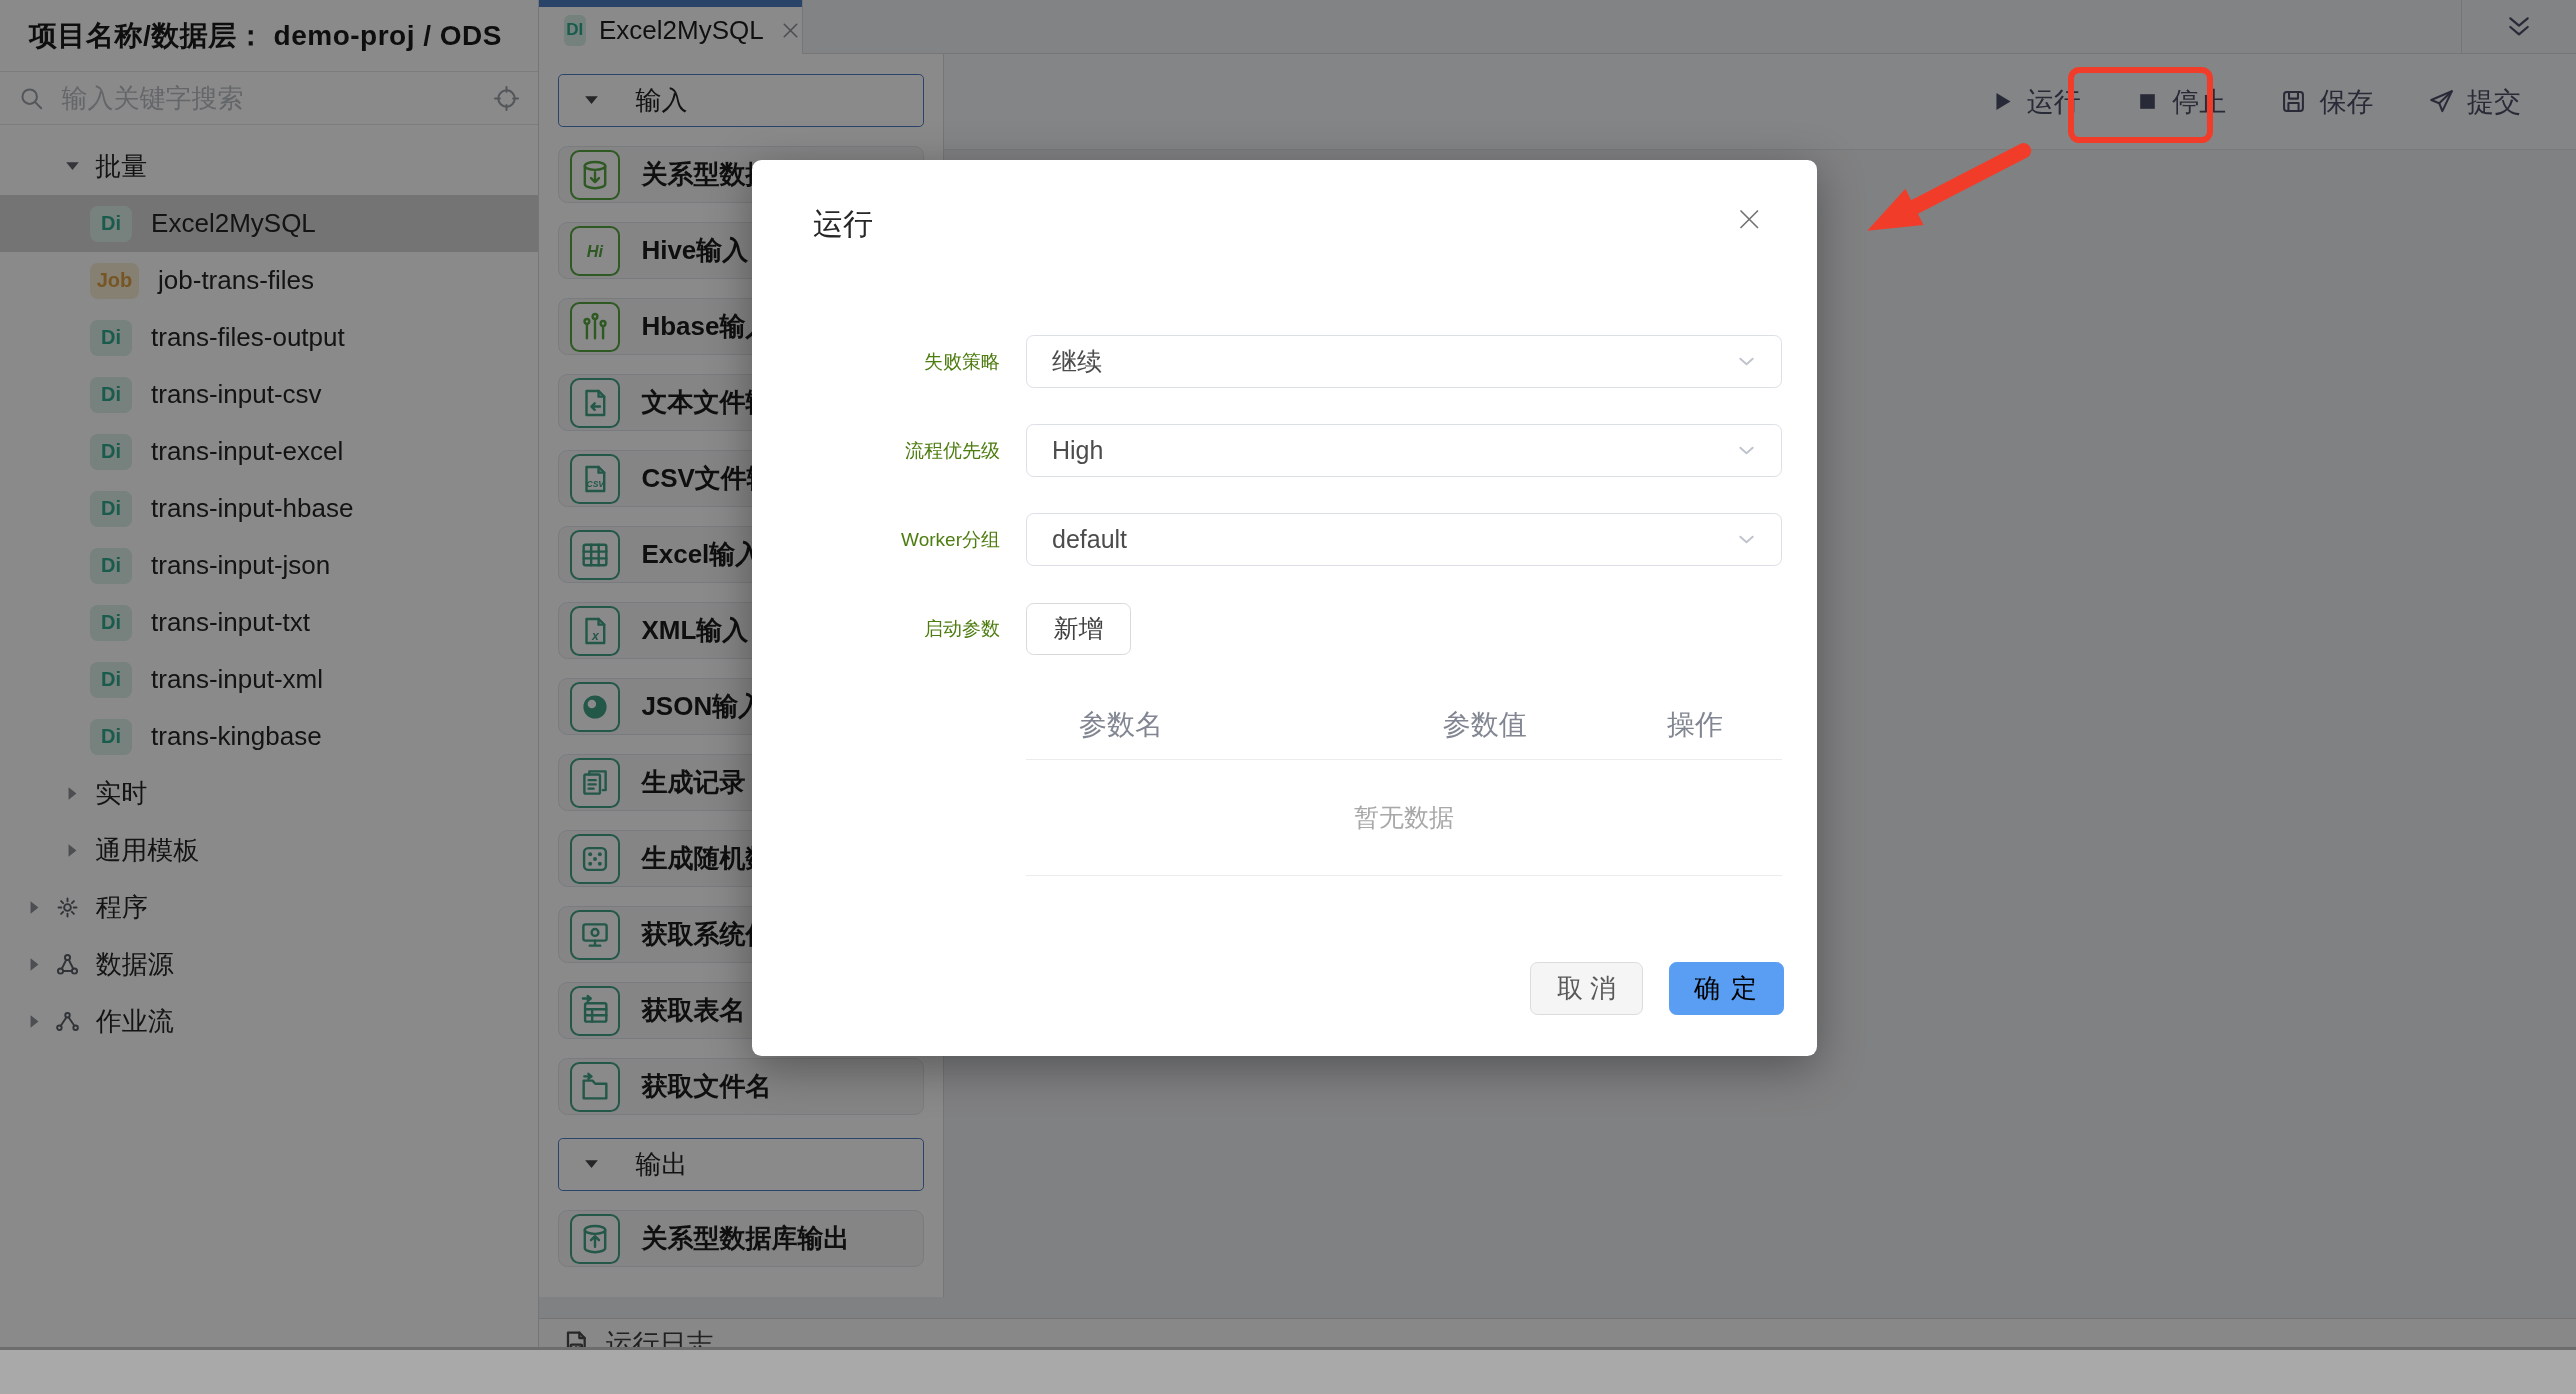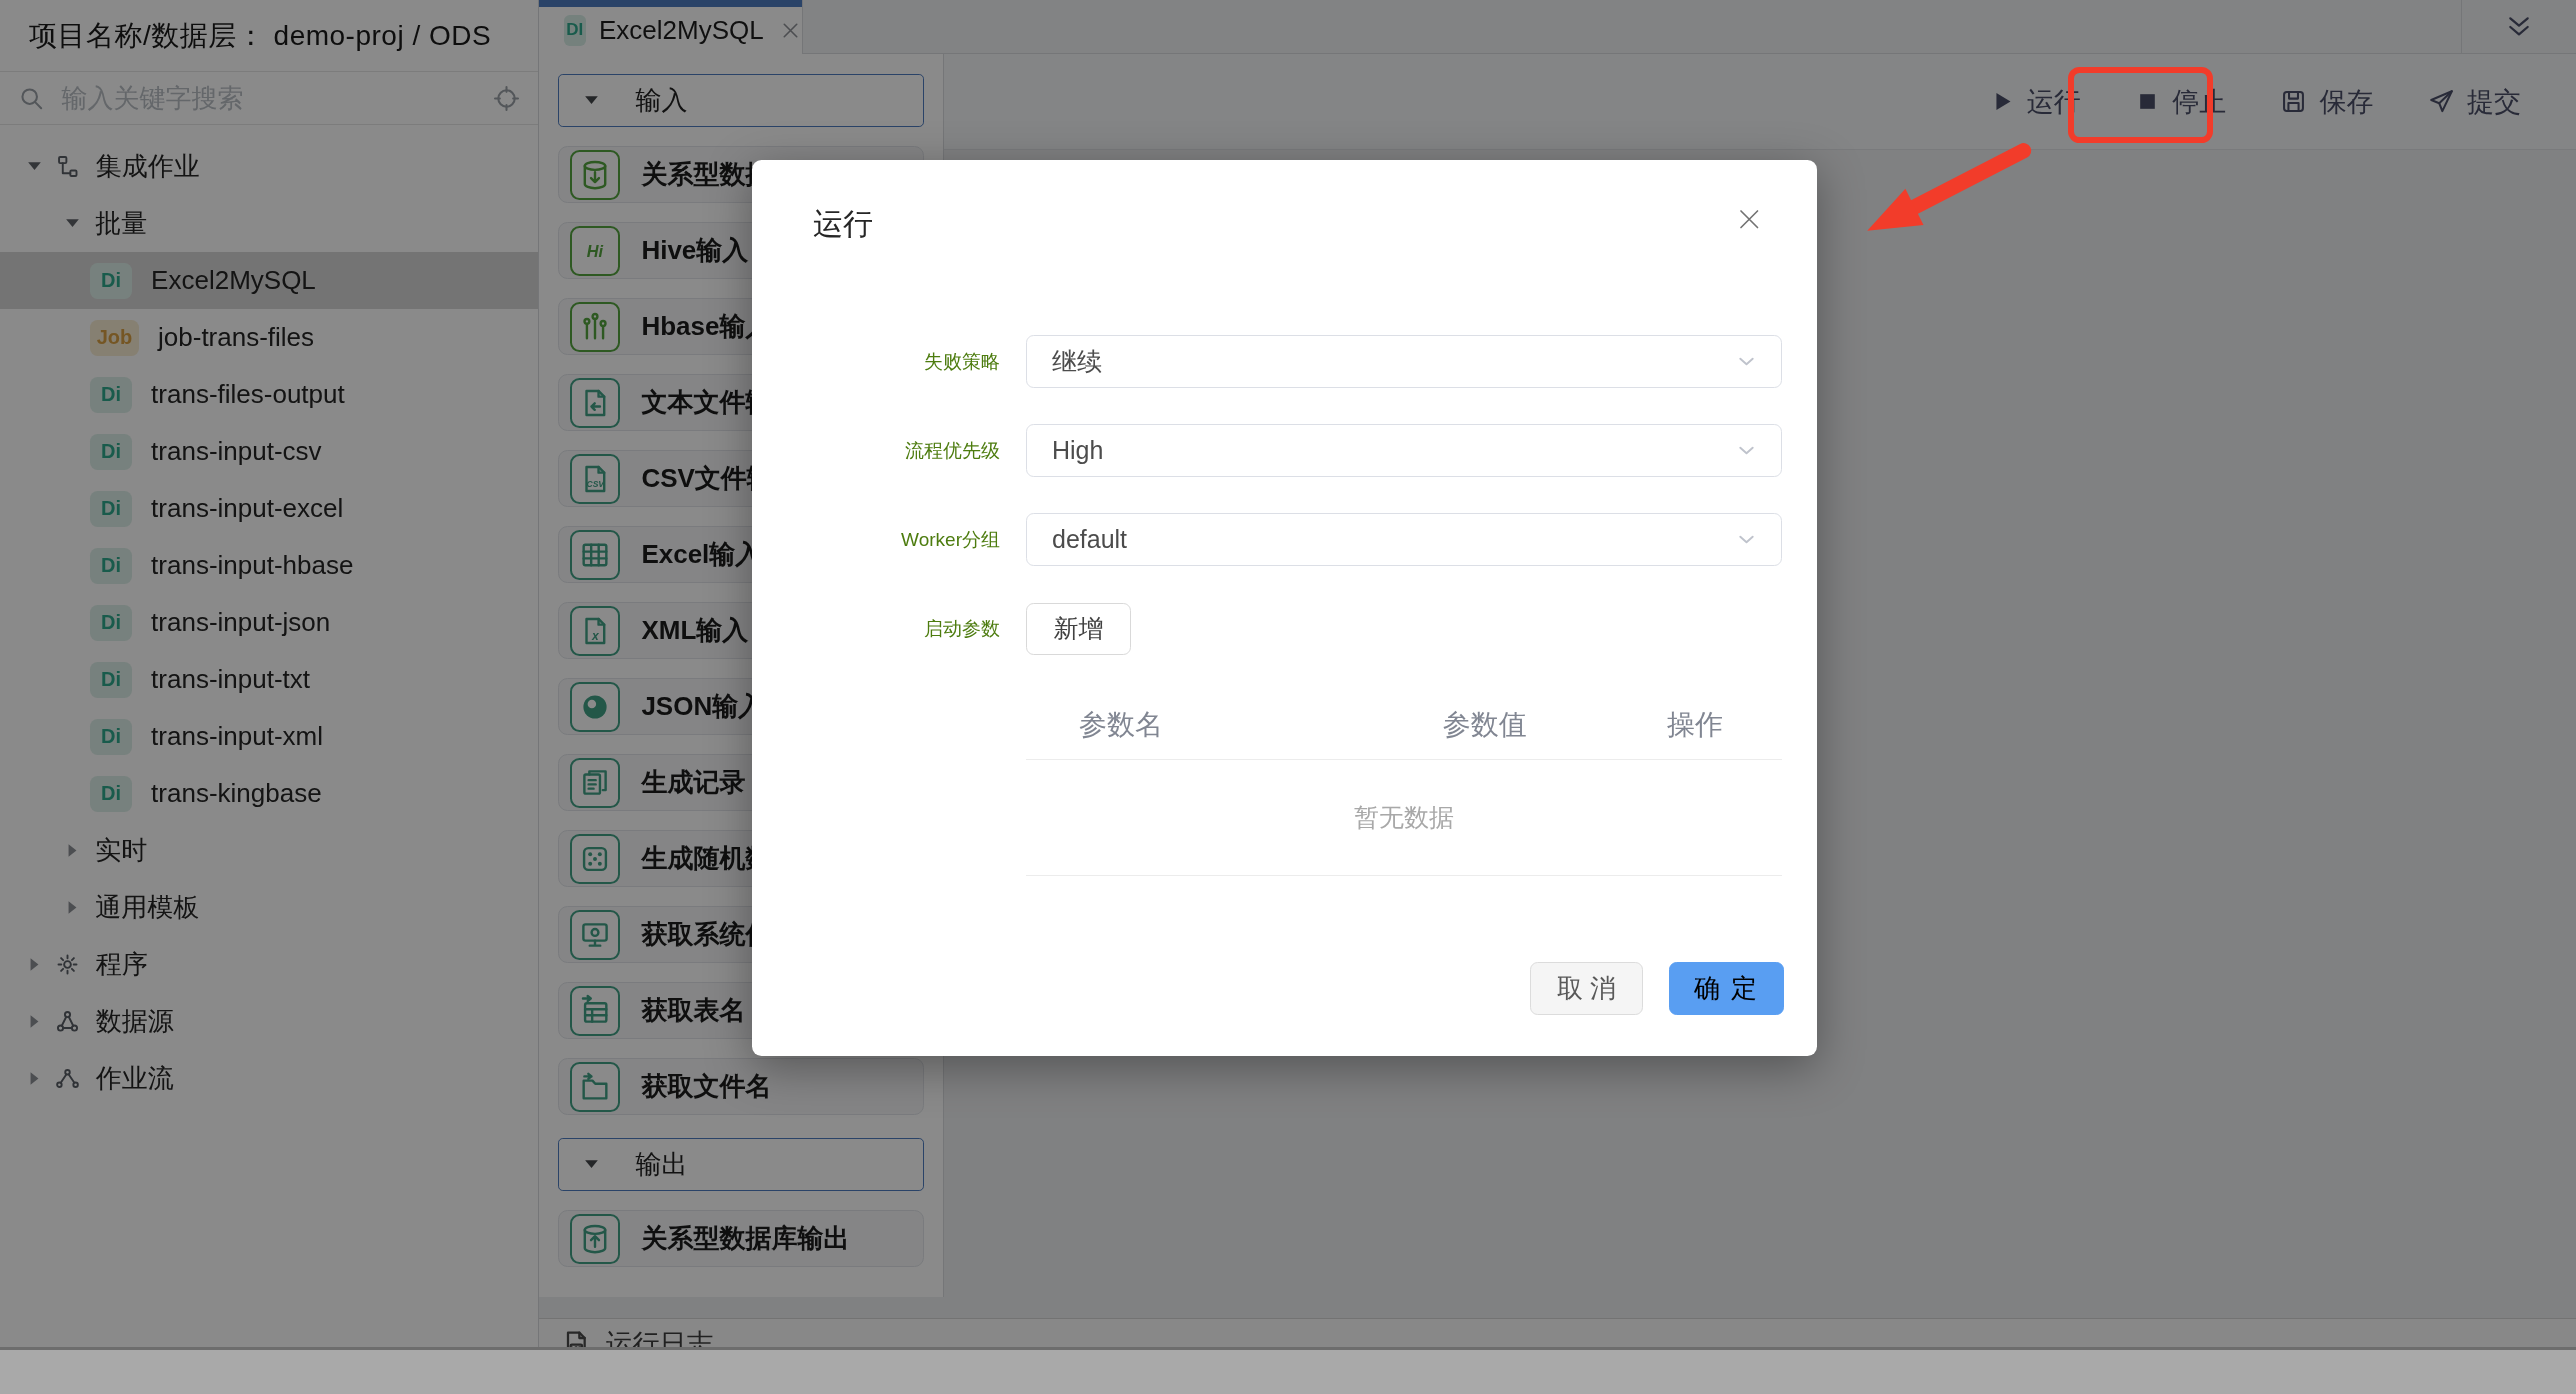--- a/index.html
+++ b/index.html
@@ -8,21 +8,21 @@
 
   
   .ic{display:inline-flex;align-items:center;justify-content:flex-start;flex:none;}
   .ic svg{width:100%;height:100%;fill:none;stroke:currentColor;stroke-width:1.7;stroke-linecap:round;stroke-linejoin:round;}
   .c20{width:19px;height:19px}.c24{width:23px;height:23px}.c28{width:27px;height:27px}
   .c30{width:29px;height:29px}.c34{width:32px;height:32px}
 
   
   #left-panel{position:absolute;left:0;top:0;width:539px;height:1347px;background:#fff;border-right:1px solid #d8dade;}
   .lp-header{height:72px;border-bottom:1px solid #e6e6e6;display:flex;align-items:center;padding-left:29px;
-    font-size:28px;font-weight:normal;color:#1a1a1a;letter-spacing:0.5px;}
+    font-size:28px;font-weight:bold;color:#1a1a1a;letter-spacing:0.5px;}
   .lp-search{height:53px;border-bottom:1px solid #e6e6e6;display:flex;align-items:center;padding:0 17px;color:#9aa0a6;}
   .lp-search input{flex:1;border:none;outline:none;background:transparent;font-size:26px;color:#333;margin-left:13.4px;}
   .lp-search input::placeholder{color:#b9bec4;}
   .tree{padding-top:13.4px;}
   .t-row{height:57px;display:flex;align-items:center;font-size:26px;color:#262626;cursor:pointer;}
   .t-row.l1{padding-left:25px;}
   .t-row.l2{padding-left:63px;}
   .t-row.l3{padding-left:90px;}
   .t-row.sel{background:#d6d6d6;}
   .t-caret{color:#5f6368;margin-right:9.5px;}
@@ -124,35 +124,20 @@
         </i>
       <input placeholder="输入关键字搜索" style="">
       <i class="ic c30">
           <svg viewBox="0 0 24 24">
             <circle cx="12" cy="12" r="6.8"></circle>
             <path d="M12 2.5v4M12 17.5v4M2.5 12h4M17.5 12h4"></path>
           </svg>
         </i>
     </div>
     <div class="tree">
-      <div class="t-row l1">
-        <i class="ic c20 t-caret">
-            <svg viewBox="0 0 24 24">
-              <path d="M4 6.5h16l-8 10z" fill="currentColor" stroke="none"></path>
-            </svg>
-          </i>
-        <i class="ic c28 t-ric">
-            <svg viewBox="0 0 24 24">
-              <rect x="4.5" y="3.5" width="6.5" height="5.5" rx="1"></rect>
-              <rect x="14.5" y="15.5" width="5.5" height="5" rx="1"></rect>
-              <path d="M7.8 9v9h6.7"></path>
-            </svg>
-          </i>
-        <span class="t-label">集成作业</span>
-      </div>
       <div class="t-row l2">
         <i class="ic c20 t-caret">
             <svg viewBox="0 0 24 24">
               <path d="M4 6.5h16l-8 10z" fill="currentColor" stroke="none"></path>
             </svg>
           </i>
         <span class="t-label">批量</span>
       </div>
       <div class="t-row l3 sel">
         <span class="badge di">Di</span>

